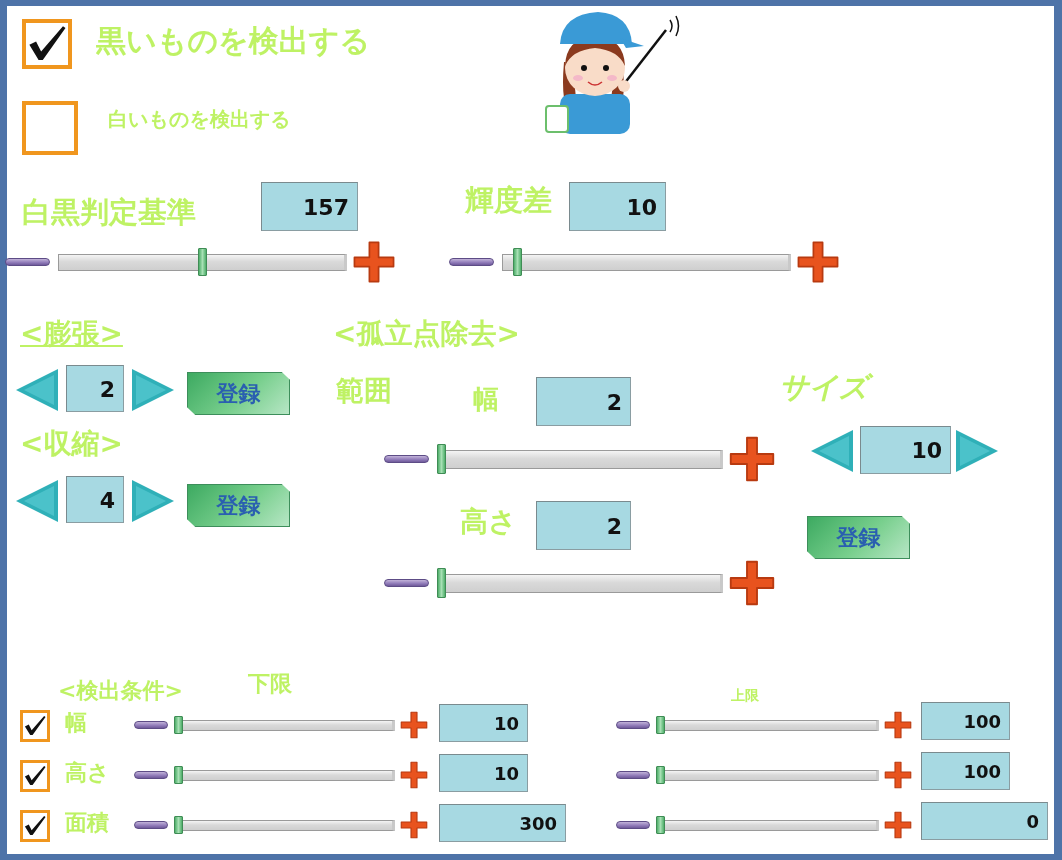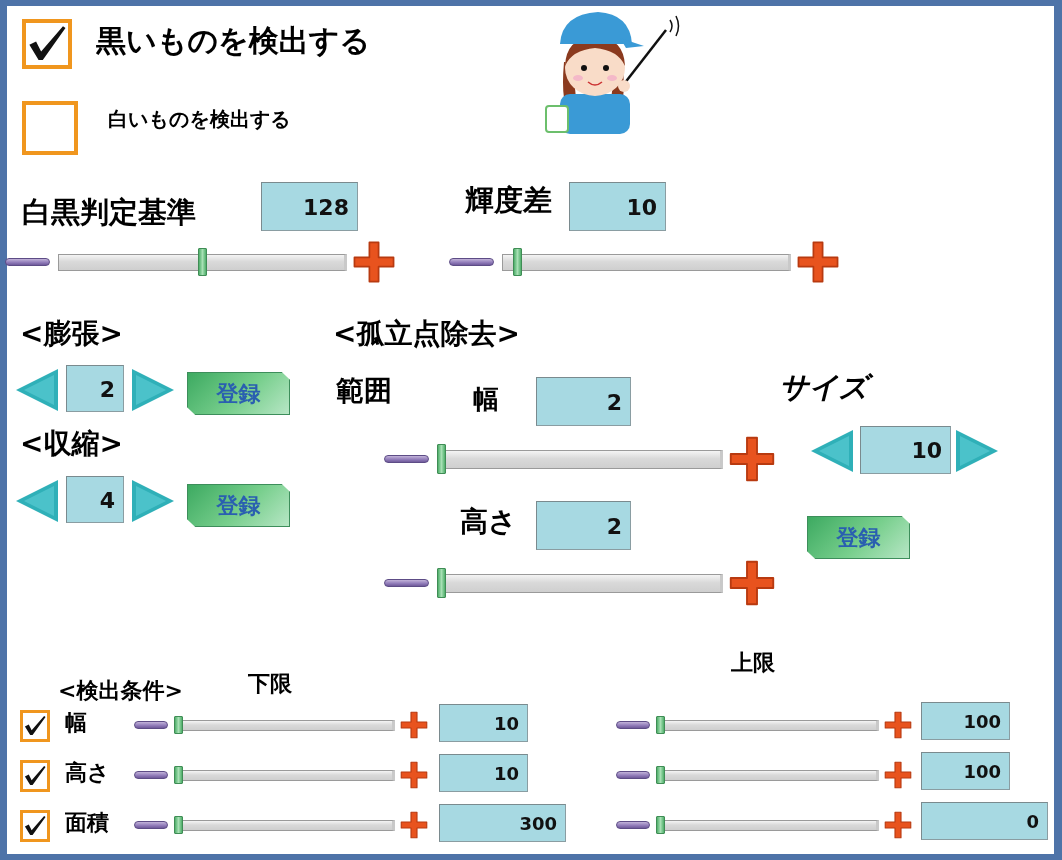--- a/index.html
+++ b/index.html
@@ -1,20 +1,20 @@
 <!DOCTYPE html>
 <html><head>
 <meta charset="utf-8">
 <style>
   html,body{margin:0;padding:0;}
   body{width:1062px;height:860px;background:#4e73a8;position:relative;overflow:hidden;
        font-family:"DejaVu Sans","Liberation Sans",sans-serif;}
   .panel{position:absolute;left:7px;top:6px;width:1047px;height:848px;background:#ffffff;}
   .abs{position:absolute;}
-  .lbl{position:absolute;font-weight:bold;color:#000000;white-space:nowrap;line-height:1;}
+  .lbl{position:absolute;font-weight:bold;color:#bef264;white-space:nowrap;line-height:1;}
   .chk{position:absolute;border:4px solid #f0961e;background:#fff;box-sizing:border-box;}
   .chk svg{position:absolute;left:0;top:0;width:100%;height:100%;}
   .valbox{position:absolute;background:#a7d9e2;border:1px solid #8a9da2;border-top-color:#7a8a8e;border-left-color:#7a8a8e;
           box-sizing:border-box;font-weight:bold;color:#111;text-align:right;font-family:"DejaVu Sans",sans-serif;}
   .valbox span{position:absolute;right:8px;top:50%;transform:translateY(-50%);}
   .slider{position:absolute;}
   .minus{position:absolute;height:8px;border-radius:4px;background:linear-gradient(#c2b3d9,#8f7ab8 60%,#6f5a9a);border:1px solid #5d4c86;box-sizing:border-box;}
   .track{position:absolute;height:16px;background:linear-gradient(#f4f4f4,#d9d9d9 45%,#cfcfcf);border:1px solid #9a9a9a;border-right:3px solid #c9c9c9;box-sizing:border-box;}
   .thumb{position:absolute;width:9px;height:26px;background:linear-gradient(90deg,#4fae6a,#a7e0b4 50%,#4fae6a);border:1px solid #3f8d55;box-sizing:border-box;border-radius:1px;}
   .plus{position:absolute;}
@@ -53,21 +53,21 @@
   <ellipse cx="58" cy="72" rx="5" ry="3" fill="#f4b8c8"></ellipse>
     <ellipse cx="92" cy="72" rx="5" ry="3" fill="#f4b8c8"></ellipse>
   <path d="M68 76 Q75 82 82 76" stroke="#c33" stroke-width="1.5" fill="none"></path>
   <line x1="104" y1="78" x2="146" y2="24" stroke="#111" stroke-width="2.5"></line>
   <circle cx="104" cy="80" r="6" fill="#f9dcc8"></circle>
   <path d="M150 14 Q154 20 150 26 M156 10 Q161 20 156 30" stroke="#111" stroke-width="1.5" fill="none"></path>
 </svg>
 
 <div class="lbl" style="left:22px;top:186px;font-size:29px;margin-top:12px;">白黒判定基準</div>
 <div class="valbox" style="left:261px;top:182px;width:97px;height:49px;font-size:22px;">
-    <span>128</span>
+    <span>157</span>
   </div>
 <div class="slider" id="s-threshold" style="left:5px;top:248px;width:392px;height:28px;">
     <div class="minus" style="left: 0px; top: 10px; width: 45px;"><span></span></div>
     <div class="track" style="left: 53px; top: 5.5px; width: 289px; height: 17px;"></div>
     <div class="thumb" style="height: 28px; left: 193px; top: 0px;"></div>
     <div class="plus" style="left: 346px; top: -9px; width: 46px; height: 46px;"><svg viewBox="0 0 40 40" width="46" height="46">
         <path d="M16 3 H24 V16 H37 V24 H24 V37 H16 V24 H3 V16 H16 Z" fill="#e8531e" stroke="#b83a10" stroke-width="1.5" stroke-linejoin="round"></path>
       </svg></div>
   </div>
 
@@ -77,21 +77,21 @@
   </div>
 <div class="slider" id="s-bdiff" style="left:449px;top:248px;width:392px;height:28px;">
     <div class="minus" style="left: 0px; top: 10px; width: 45px;"><span></span></div>
     <div class="track" style="left: 53px; top: 5.5px; width: 289px; height: 17px;"></div>
     <div class="thumb" style="height: 28px; left: 64.2px; top: 0px;"></div>
     <div class="plus" style="left: 346px; top: -9px; width: 46px; height: 46px;"><svg viewBox="0 0 40 40" width="46" height="46">
         <path d="M16 3 H24 V16 H37 V24 H24 V37 H16 V24 H3 V16 H16 Z" fill="#e8531e" stroke="#b83a10" stroke-width="1.5" stroke-linejoin="round"></path>
       </svg></div>
   </div>
 
-<div class="lbl" style="left:20px;top:320px;font-size:28px;">&lt;膨張&gt;</div>
+<div class="lbl" style="left:20px;top:320px;font-size:28px;text-decoration:underline;">&lt;膨張&gt;</div>
 <svg class="arrowbtn" style="left:14px;top:367px;width:46px;height:46px;" viewBox="0 0 46 46">
     <g>
       <path d="M2 23 L44 2 L44 44 Z" fill="#2fb0b8"></path>
       <path d="M10 23 L40 8 L40 38 Z" fill="#5fcfd6" opacity="0.6"></path>
     </g>
   </svg>
 <div class="valbox" style="left:66px;top:365px;width:58px;height:47px;font-size:22px;">
     <span>2</span>
   </div>
 <svg class="arrowbtn" style="left:130px;top:367px;width:46px;height:46px;" viewBox="0 0 46 46">
@@ -167,21 +167,21 @@
       <path d="M44 23 L2 2 L2 44 Z" fill="#2fb0b8"></path>
       <path d="M36 23 L6 8 L6 38 Z" fill="#5fcfd6" opacity="0.6"></path>
     </g>
   </svg>
 <div class="reg" style="left:807px;top:516px;width:103px;height:43px;font-size:22px;">
     <span>登録</span>
   </div>
 
 <div class="lbl" style="left:58px;top:680px;font-size:22px;">&lt;検出条件&gt;</div>
 <div class="lbl" style="left:248px;top:673px;font-size:22px;">下限</div>
-<div class="lbl" style="left:731px;top:652px;font-size:22px;">上限</div>
+<div class="lbl" style="left:731px;top:688px;font-size:14px;">上限</div>
 
 <div id="cond-rows">
     <div class="chk" style="left:20px;top:710px;width:30px;height:32px;border-width:3px;">
       <svg viewBox="0 0 50 50">
         <path d="M4 26 L12 22 L18 34 L44 4 L47 6 L20 44 L15 44 Z" fill="#111"></path>
       </svg>
     </div>
     <div class="lbl" style="left:65px;top:712px;font-size:22px;">幅</div>
     <div class="slider cond-slider" style="left:134px;top:716px;width:295px;height:18px;">
       <div class="minus" style="left: 0px; top: 5px; width: 34px;"><span></span></div>

